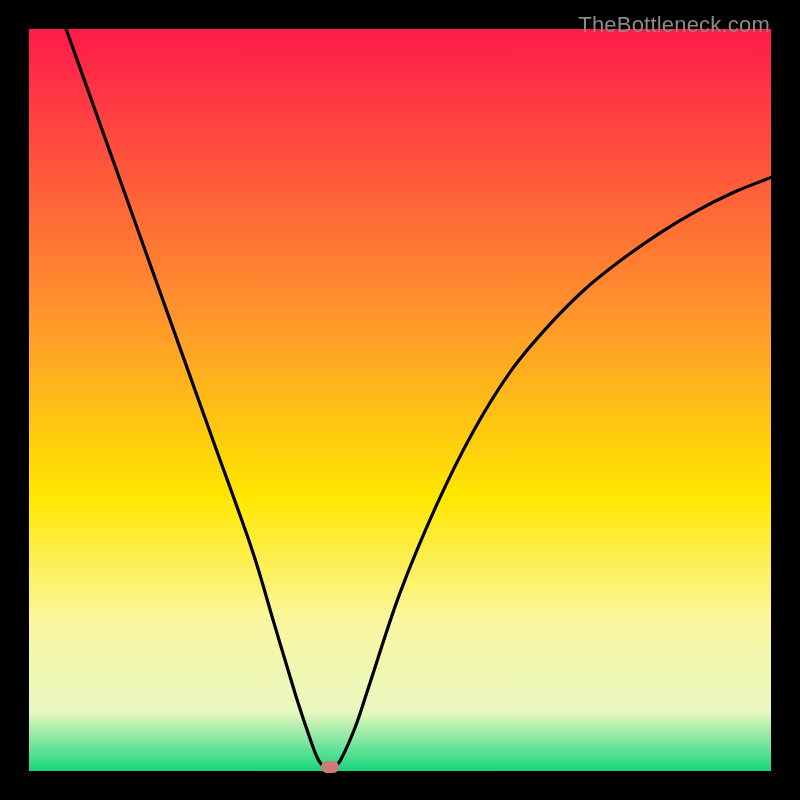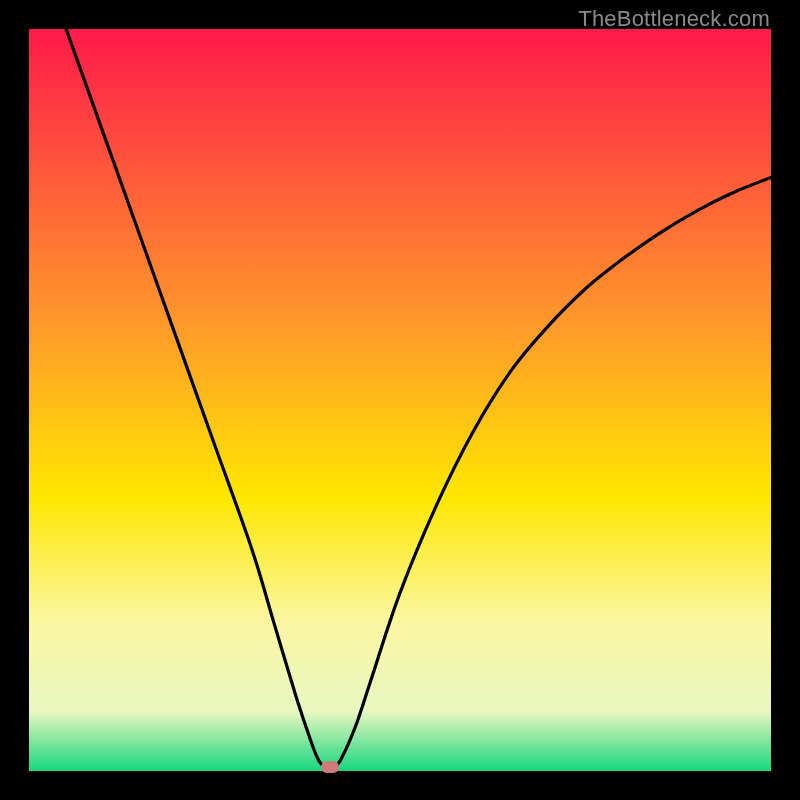--- a/index.html
+++ b/index.html
@@ -34,21 +34,21 @@
   }
   .curve {
     position: absolute;
     left: 0;
     top: 0;
     width: 742px;
     height: 742px;
   }
   .attribution {
     position: absolute;
-    top: 6px;
+    top: 12px;
     right: 30px;
     font-family: Arial, Helvetica, sans-serif;
     font-size: 22px;
     color: #8a8a8a;
     letter-spacing: 0.2px;
   }
   .marker {
     position: absolute;
     width: 18px;
     height: 12px;

